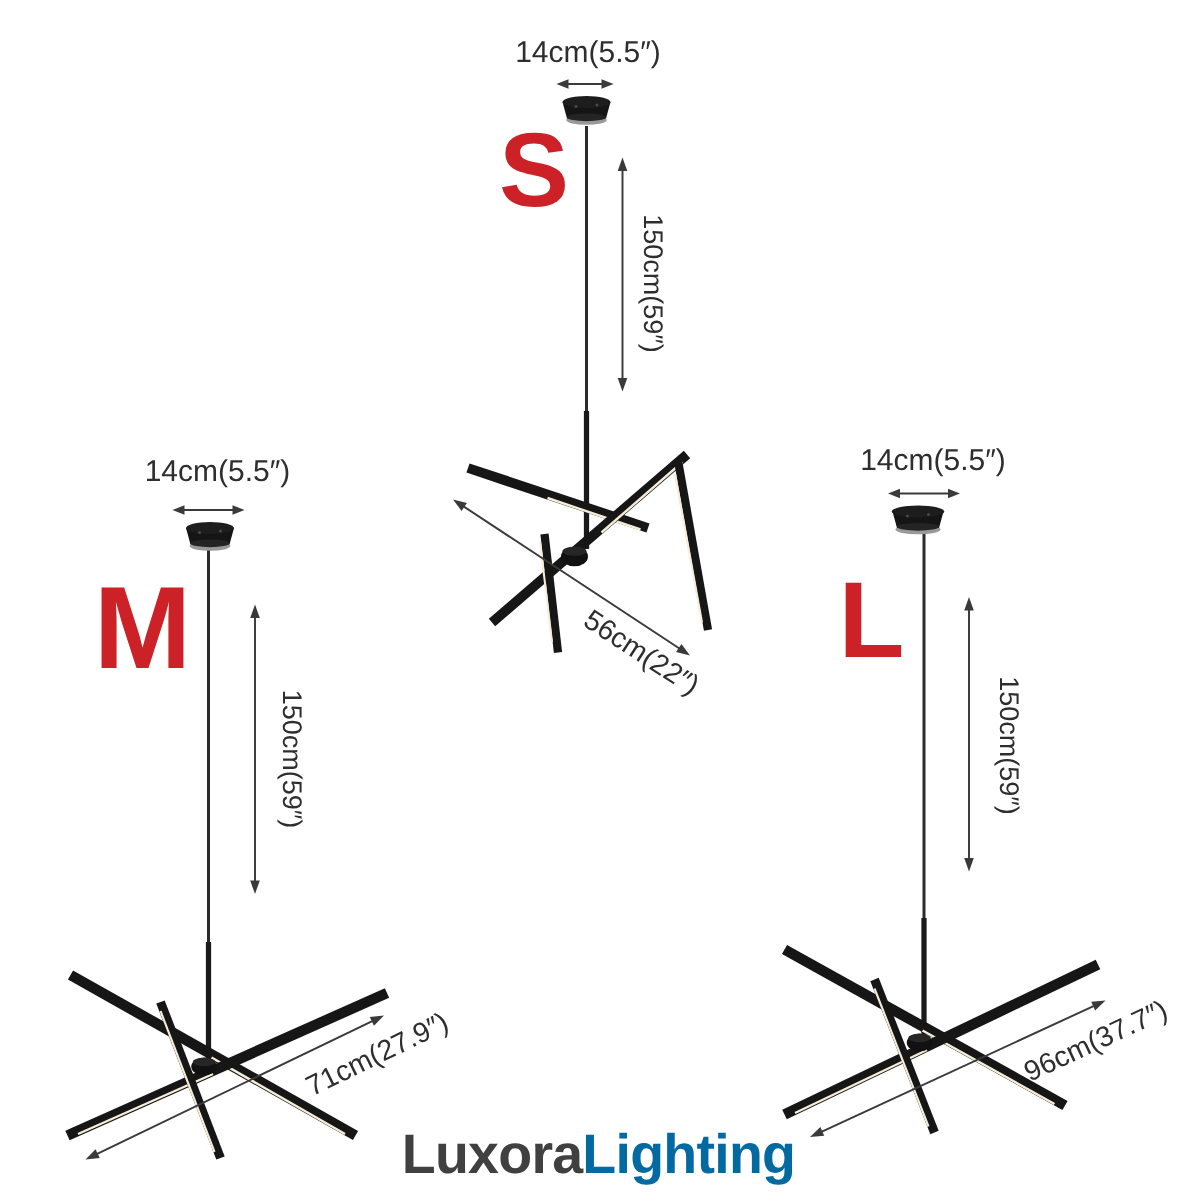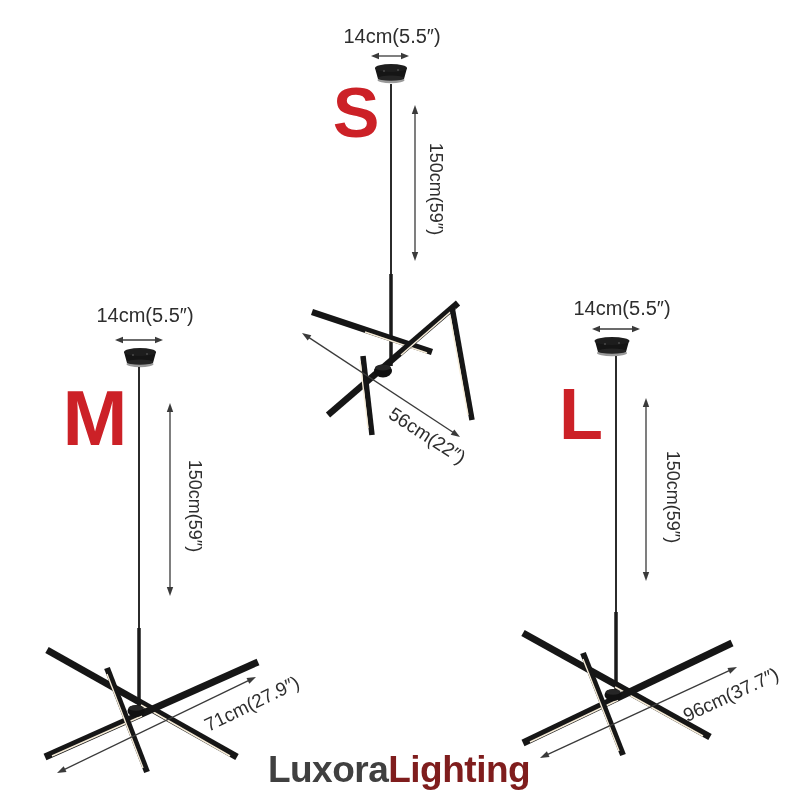--- a/index.html
+++ b/index.html
@@ -6,21 +6,21 @@
   #canvas{position:relative;width:800px;height:800px;background:#ffffff;
           font-family:"Liberation Sans",sans-serif;overflow:hidden;}
   .abs{position:absolute;}
   .dim-text{color:#2e2e2e;font-size:19px;white-space:nowrap;}
   .dim-small{color:#2e2e2e;font-size:18px;white-space:nowrap;}
   .size-letter{color:#cc2127;font-weight:700;line-height:1;white-space:nowrap;}
   .cord{width:2px;background:#2b2b2b;}
   .ctr{transform:translate(-50%,-50%);}
   .logo{font-weight:700;font-size:37px;letter-spacing:-0.5px;white-space:nowrap;}
   .logo .p1{color:#404040;}
-  .logo .p2{color:#7f1d1d;}
+  .logo .p2{color:#0369a1;}
   svg{display:block;overflow:visible;}
 </style>
 </head>
 <body>
 
 <div id="canvas">
 
   <div>
     <div class="abs dim-text ctr" style="left:392px;top:36px;font-size:20px;">14cm(5.5″)</div>
 

